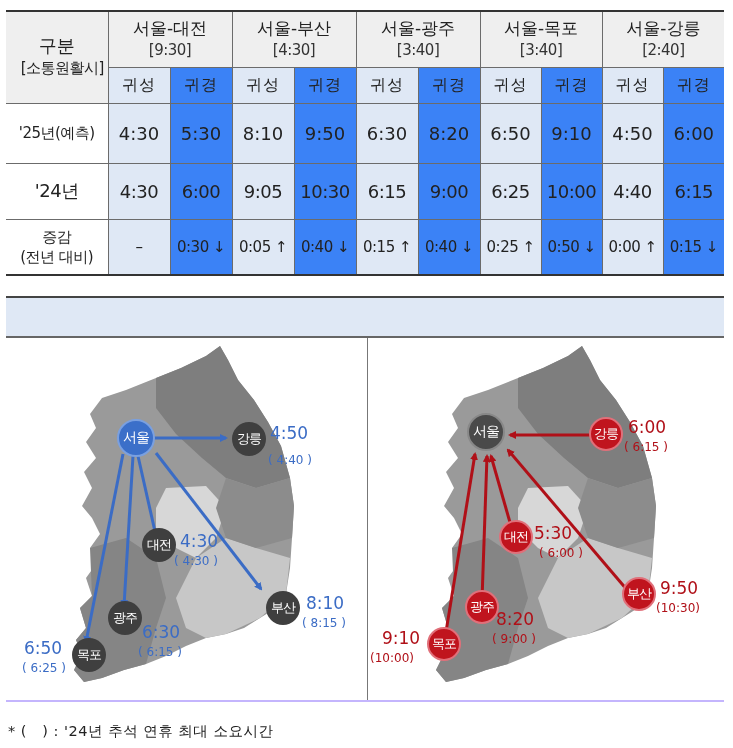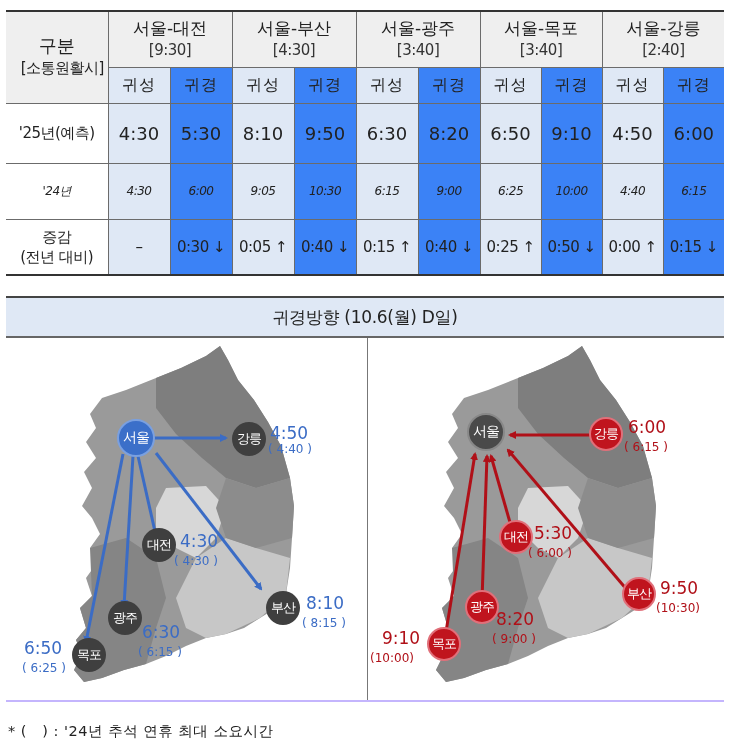--- a/index.html
+++ b/index.html
@@ -15,21 +15,21 @@
   .gray { background: #efefef; }
   .blue { background: #dfe8f5; }
   .pink { background: #3b82f6; margin-left: 32px; }
   .hdr-route { font-size: 17px; line-height: 22px; color: #222; }
   .hdr-route .base { font-size: 15px; color: #333; letter-spacing: -0.5px; }
   .hdr-sub { font-size: 16px; height: 36px; letter-spacing: 1px; }
   .gubun { font-size: 18px; line-height: 22px; }
   .gubun .sub { font-size: 15px; letter-spacing: -0.5px; padding-left: 11px; }
   .row-label { font-size: 15px; letter-spacing: -0.5px; }
   .v25 { font-size: 18px; height: 60px; }
-  .v24 { font-size: 12px; height: 56px; letter-spacing: -0.5px; font-style: italic; }
+  .v24 { font-size: 18px; height: 56px; letter-spacing: -0.5px; }
   .vdiff { font-size: 15px; height: 56px; letter-spacing: -0.5px; }
   .rowlab-diff { font-size: 15px; line-height: 20px; }
 
   
   .map-header { position: absolute; left: 6px; top: 296px; width: 718px; height: 42px; background: #dfe8f5; border-top: 2px solid #444; border-bottom: 2px solid #666; display: flex; }
   .map-header .h { flex: 1; display: flex; align-items: center; justify-content: center; font-size: 17px; color: #222; letter-spacing: -0.3px; }
   .map-header .h + .h { border-left: 1px solid #777; }
   .map-area { position: absolute; left: 6px; top: 338px; width: 718px; height: 364px; border-bottom: 2px solid #c4b5fd; }
   .map-divider { position: absolute; left: 361px; top: 0; width: 1px; height: 100%; background: #777; }
   .panel { position: absolute; top: 0; width: 360px; height: 362px; }
@@ -144,21 +144,20 @@
     <td class="pink vdiff">0:40 ↓</td>
     <td class="blue vdiff">0:25 ↑</td>
     <td class="pink vdiff">0:50 ↓</td>
     <td class="blue vdiff">0:00 ↑</td>
     <td class="pink vdiff">0:15 ↓</td>
   </tr>
 </tbody>
   </table>
 
 <div class="map-header">
-  <div class="h">귀경방향 (10.6(월) D일)</div>
 </div>
 
 <div class="map-area">
   <div class="map-divider"></div>
 
   <div class="panel" style="left:0">
     <svg width="360" height="362" viewBox="0 0 360 362">
       <defs>
         <marker id="arrB" markerWidth="8" markerHeight="8" refX="6" refY="4" orient="auto" markerUnits="userSpaceOnUse">
           <path d="M0,0 L8,4 L0,8 Z" fill="#3b6cc5"></path>
@@ -176,21 +175,21 @@
       <line x1="150" y1="115" x2="255" y2="251" stroke="#3b6cc5" stroke-width="3" marker-end="url(#arrB)"></line>
       <line x1="132" y1="118" x2="150" y2="198" stroke="#3b6cc5" stroke-width="3" marker-end="url(#arrB)"></line>
       <line x1="127" y1="118" x2="118" y2="268" stroke="#3b6cc5" stroke-width="3" marker-end="url(#arrB)"></line>
       <line x1="117" y1="116" x2="80" y2="304" stroke="#3b6cc5" stroke-width="3" marker-end="url(#arrB)"></line>
     </svg>
 
     <div class="node big bluefill" style="left:111px;top:81px">서울</div>
 
     <div class="node dark" style="left:226px;top:84px">강릉</div>
     <div class="time blueTxt" style="left:264px;top:86px">4:50</div>
-    <div class="prev blueTxt" style="left:262px;top:104px">( 4:40 )</div>
+    <div class="prev blueTxt" style="left:262px;top:115px">( 4:40 )</div>
 
     <div class="node dark" style="left:136px;top:190px">대전</div>
     <div class="time blueTxt" style="left:174px;top:194px">4:30</div>
     <div class="prev blueTxt" style="left:168px;top:216px">( 4:30 )</div>
 
     <div class="node dark" style="left:260px;top:253px">부산</div>
     <div class="time blueTxt" style="left:300px;top:256px">8:10</div>
     <div class="prev blueTxt" style="left:296px;top:278px">( 8:15 )</div>
 
     <div class="node dark" style="left:102px;top:263px">광주</div>
@@ -223,21 +222,21 @@
     </svg>
 
     <div class="node big darkbig" style="left:99px;top:75px">서울</div>
 
     <div class="node red" style="left:221px;top:79px">강릉</div>
     <div class="time redTxt" style="left:260px;top:80px">6:00</div>
     <div class="prev redTxt" style="left:256px;top:102px">( 6:15 )</div>
 
     <div class="node red" style="left:131px;top:182px">대전</div>
     <div class="time redTxt" style="left:166px;top:186px">5:30</div>
-    <div class="prev redTxt" style="left:160px;top:208px">( 6:00 )</div>
+    <div class="prev redTxt" style="left:171px;top:208px">( 6:00 )</div>
 
     <div class="node red" style="left:254px;top:239px">부산</div>
     <div class="time redTxt" style="left:292px;top:241px">9:50</div>
     <div class="prev redTxt" style="left:288px;top:263px">(10:30)</div>
 
     <div class="node red" style="left:97px;top:252px">광주</div>
     <div class="time redTxt" style="left:128px;top:272px">8:20</div>
     <div class="prev redTxt" style="left:124px;top:294px">( 9:00 )</div>
 
     <div class="node red" style="left:59px;top:289px">목포</div>

